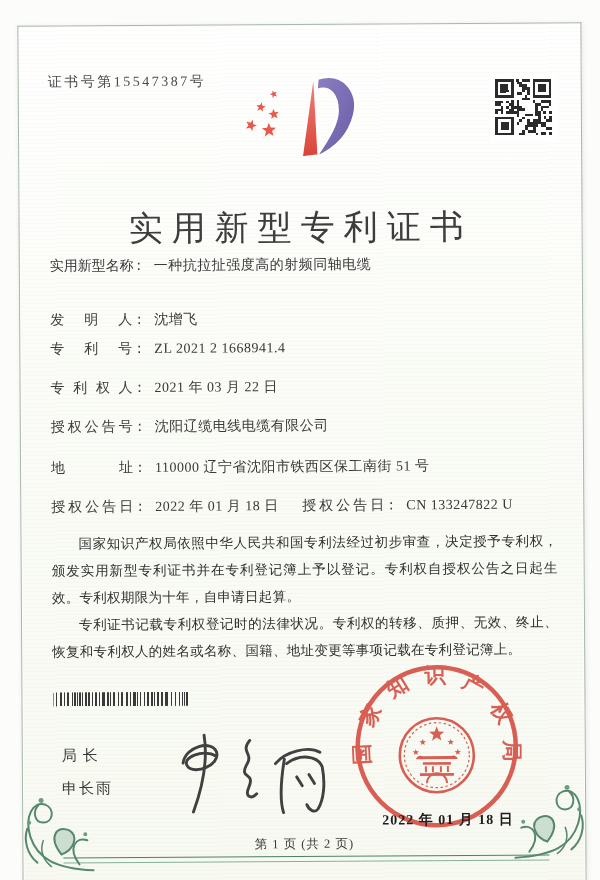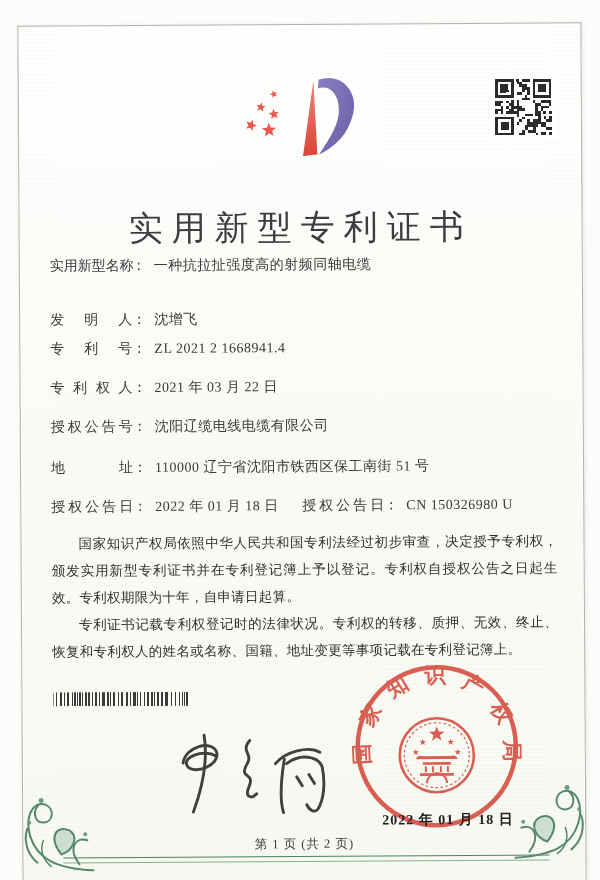--- a/index.html
+++ b/index.html
@@ -65,20 +65,21 @@
   }
   .flourish{position:absolute;width:78px;height:106px;}
   .flourish.fl-left{left:-6px;top:744px;}
   .flourish.fl-right{right:-6px;top:734px;transform:scaleX(-1);}
 </style>
 </head>
 <body>
 
 <div class="page">
 
+  <div class="cert-no">证书号第15547387号</div>
 
   <div class="logo">
     <svg viewBox="0 0 130 102" xmlns="http://www.w3.org/2000/svg">
       <defs>
         <linearGradient id="gw" x1="0" y1="0" x2="0" y2="1">
           <stop offset="0" stop-color="#f2887c"></stop>
             <stop offset="1" stop-color="#d84437"></stop>
         </linearGradient>
         <linearGradient id="gp" x1="0" y1="0" x2="1" y2="1">
           <stop offset="0" stop-color="#8b7ec2"></stop>
@@ -316,21 +317,21 @@
       <span class="f-label">授权公告号</span><span class="f-colon">：</span><span class="f-value">沈阳辽缆电线电缆有限公司</span>
     </div>
     <div class="frow r5">
       <span class="f-label">地址</span><span class="f-colon">：</span><span class="f-value">110000 辽宁省沈阳市铁西区保工南街 51 号</span>
     </div>
     <div class="frow grant">
       <span>
         <span class="f-label">授权公告日</span><span class="f-colon">：</span><span class="f-value">2022 年 01 月 18 日</span>
       </span>
       <span class="pair2">
-        <span class="f-label">授权公告日</span><span class="f-colon">：</span><span class="f-value">CN 150326980 U</span>
+        <span class="f-label">授权公告日</span><span class="f-colon">：</span><span class="f-value">CN 133247822 U</span>
       </span>
     </div>
   </div>
 
   <div class="paras">
     <p>国家知识产权局依照中华人民共和国专利法经过初步审查，决定授予专利权，颁发实用新型专利证书并在专利登记簿上予以登记。专利权自授权公告之日起生效。专利权期限为十年，自申请日起算。</p>
     <p>专利证书记载专利权登记时的法律状况。专利权的转移、质押、无效、终止、恢复和专利权人的姓名或名称、国籍、地址变更等事项记载在专利登记簿上。</p>
   </div>
 
   <div class="barcode">
@@ -370,20 +371,24 @@
         <rect x="112" y="0" width="3" height="14" fill="#3a3a3a"></rect>
         <rect x="118" y="0" width="1" height="14" fill="#3a3a3a"></rect>
         <rect x="122" y="0" width="1" height="14" fill="#3a3a3a"></rect>
         <rect x="126" y="0" width="1" height="14" fill="#3a3a3a"></rect>
         <rect x="129" y="0" width="1" height="14" fill="#3a3a3a"></rect>
         <rect x="131" y="0" width="1" height="14" fill="#3a3a3a"></rect>
         <rect x="133" y="0" width="2" height="14" fill="#3a3a3a"></rect>
       </svg>
   </div>
 
+  <div class="signer">
+    <div class="s-title">局长</div>
+    <div class="s-name">申长雨</div>
+  </div>
 
   <div class="signature">
     <svg viewBox="0 0 160 80" xmlns="http://www.w3.org/2000/svg" fill="none" stroke="#2d2d2d" stroke-width="2.6" stroke-linecap="round" stroke-linejoin="round" opacity=".9">
       <path d="M20,30 C22,15 46,9 50,20 C54,32 30,41 24,33 C18,25 38,17 50,24"></path>
       <path d="M39,5 C42,25 38,50 29,74"></path>
       <path d="M80,10 C71,21 84,21 77,32 C70,45 85,38 79,52 C75,61 81,63 86,58"></path>
       <path d="M103,31 C112,20 133,15 143,21"></path>
       <path d="M111,27 C108,45 106,62 110,75"></path>
       <path d="M113,31 C125,22 141,24 145,34 C148,50 146,64 141,72 C138,76 133,73 131,68"></path>
       <path d="M122,43 L127,51"></path>

